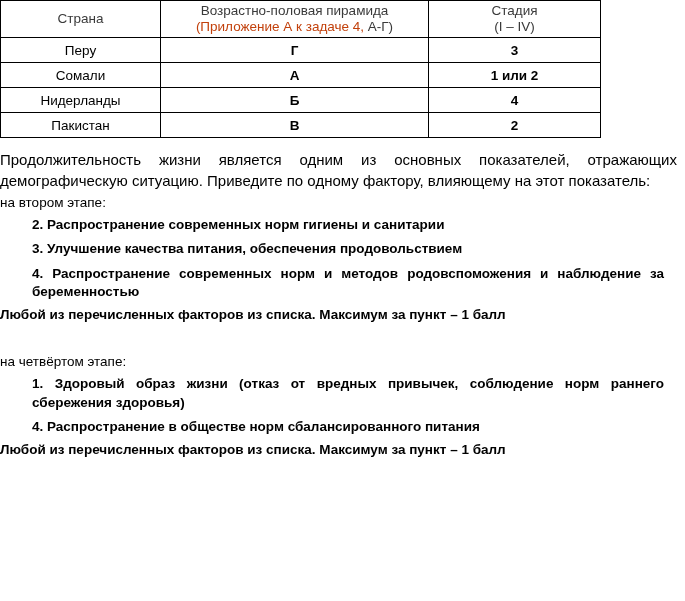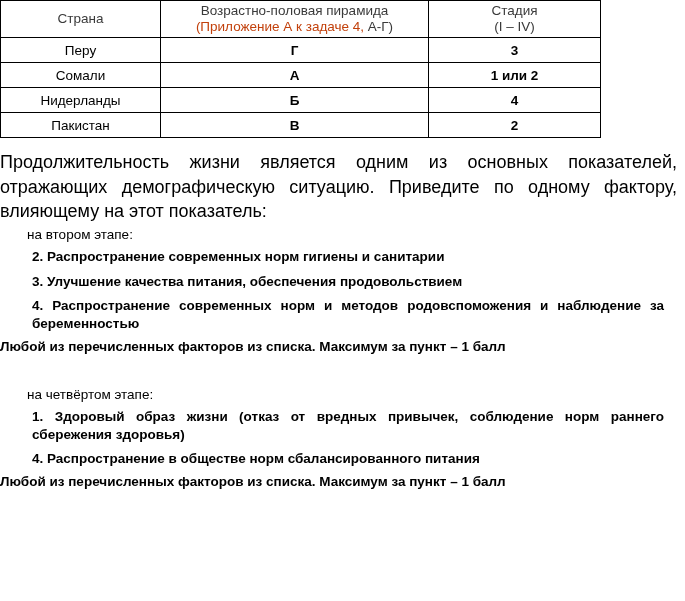--- a/index.html
+++ b/index.html
@@ -66,31 +66,30 @@
     font-weight: bold;
     font-size: 13.5px;
   }
   tr.data-row td { height: 20px; }
 
   
   .para {
     text-align: justify;
     margin: 0;
     line-height: 1.35;
-    font-size: 18px;
+    font-size: 15px;
   }
   .intro {
     margin-top: 12px;
     margin-bottom: 0;
     width: 677px;
   }
   .stage-label {
     margin-top: 3px;
     font-size: 13.5px;
-    padding-left: 27px;
   }
   .list {
     margin: 4px 0 0 0;
     padding: 0;
   }
   .list-item {
     font-weight: bold;
     text-align: justify;
     margin: 0 0 6px 32px;
     line-height: 1.35;

